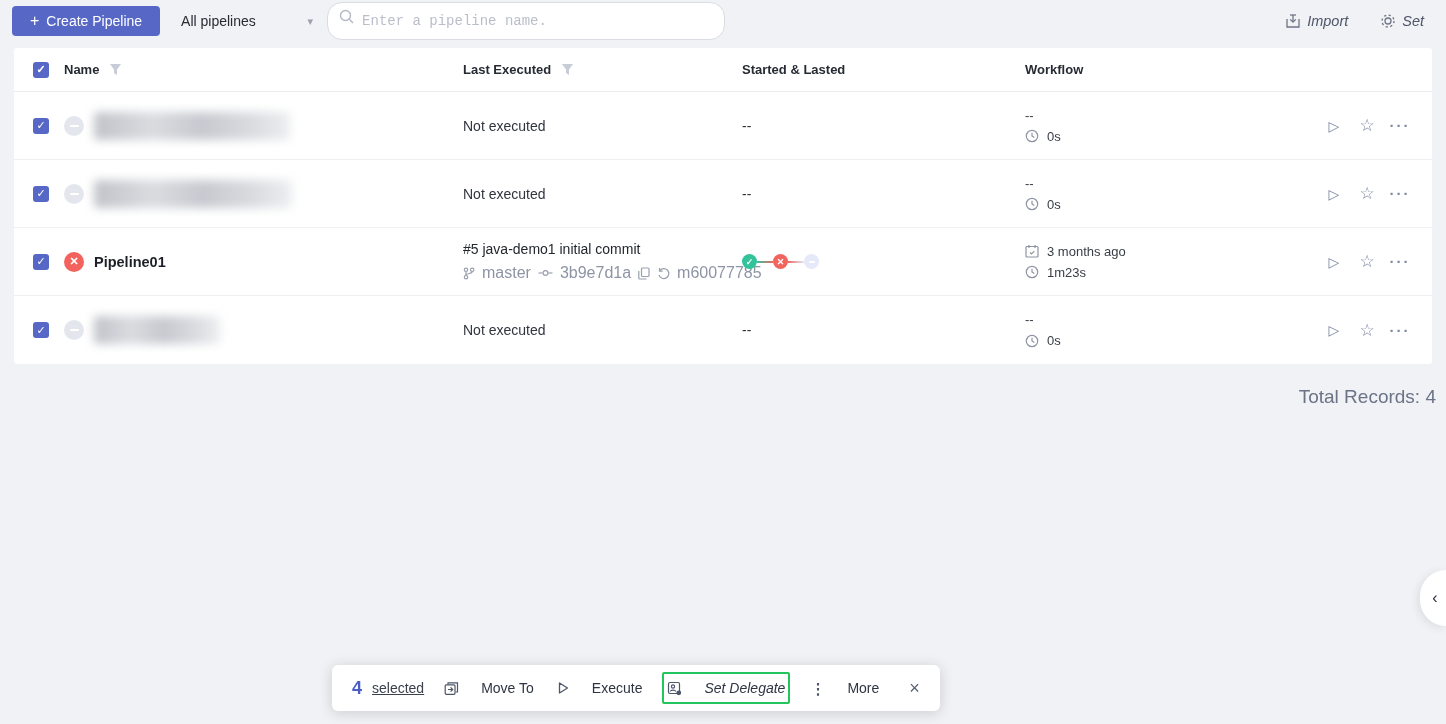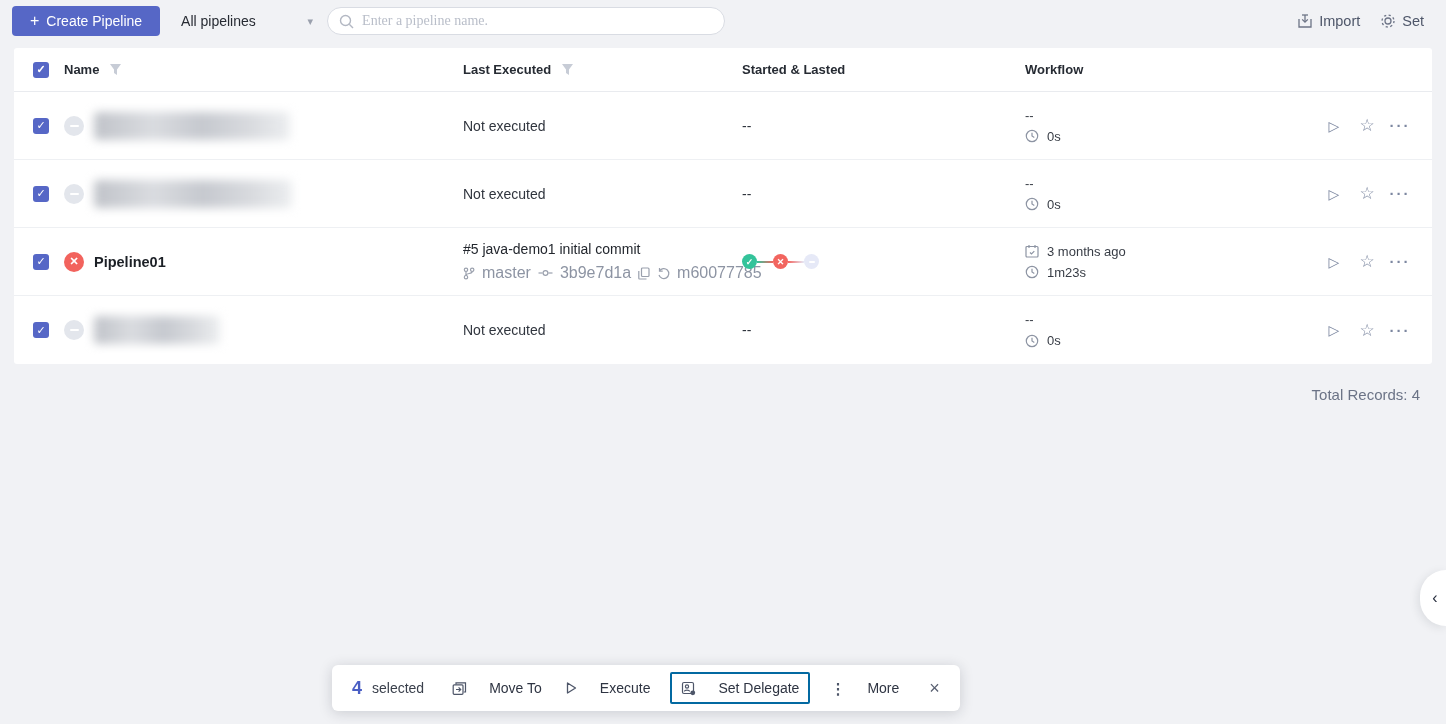--- a/index.html
+++ b/index.html
@@ -10,26 +10,26 @@
   .topbar { position:absolute; left:0; top:0; width:1446px; height:42px;
     display:flex; align-items:center; padding:0 22px 0 12px; }
   .btn-create { height:30px; padding:0 18px; background:#5667c6; color:#fff;
     border:none; border-radius:4px; font-size:14px; display:flex; align-items:center;
     gap:7px; cursor:pointer; font-family:inherit; }
   .btn-create .plus { font-size:16px; font-weight:400; line-height:1; }
   .dd { margin-left:21px; width:132px; display:flex; align-items:center;
     justify-content:space-between; font-size:14px; color:#272b33; cursor:pointer; }
   .dd .caret { color:#9aa0ad; font-size:11px; }
   .search { margin-left:14px; position:relative; }
-  .search input { width:398px; height:28px; border:1px solid #d9dce3; border-radius:15px;
+  .search input { width:398px; height:38px; border:1px solid #d9dce3; border-radius:15px;
     background:#fff; padding:0 12px 0 34px; font-size:14px; color:#333; outline:none;
-    font-family:Liberation Serif, serif; }
+    font-family:Liberation Mono, monospace; }
   .search input::placeholder { color:#b9bec9; }
   .search .mag { position:absolute; left:12px; top:7px; color:#b3b8c3; }
-  .top-right { margin-left:auto; display:flex; align-items:center; gap:20px; }
+  .top-right { margin-left:auto; display:flex; align-items:center; gap:32px;font-style:italic; }
   .top-link { display:flex; align-items:center; gap:6px; font-size:14.5px; color:#4e5669;
     cursor:pointer; }
   .top-link svg { color:#6d7486; }
 
   
   .card { position:absolute; left:14px; top:48px; width:1418px; height:316px;
     background:#fff; border-radius:3px; }
   .grid-row { display:grid; grid-template-columns:50px 399px 279px 283px 288px 119px;
     align-items:center; }
   .thead { height:44px; border-bottom:1px solid #e9ebef; font-size:13px; font-weight:bold;
@@ -66,32 +66,32 @@
   .wf-line.r2p { background:linear-gradient(90deg,#f2655f,#e6e9f7); }
   .started { display:flex; flex-direction:column; gap:6px; font-size:13px; color:#383d46; }
   .started .line { display:flex; align-items:center; gap:8px; }
   .started svg { color:#8d94a3; }
   .ops { display:flex; align-items:center; gap:15px; padding-left:12px; color:#7c87a0; }
   .op { cursor:pointer; display:flex; align-items:center; justify-content:center;
     width:18px; height:18px; }
   .op.star { font-size:17px; line-height:1; }
   .op.dots { font-size:15px; letter-spacing:2px; font-weight:bold; color:#7c87a0; }
 
-  .total { position:absolute; right:26px; top:386px; font-size:15px; color:#6b7386; }
+  .total { position:absolute; right:10px; top:386px; font-size:19px; color:#6b7386; }
 
   
   .bulkbar { position:absolute; left:332px; top:665px; height:46px; background:#fff;
     border-radius:6px; box-shadow:0 2px 14px rgba(30,36,50,.18); display:flex;
     align-items:center; padding:0 20px; gap:10px; }
   .sel-count { color:#4a5ec4; font-size:18px; font-weight:bold; }
-  .sel-label { font-size:14px; color:#3a404c; margin-right:12px; }
+  .sel-label { font-size:14px; color:#3a404c; margin-right:4px;text-decoration:underline; }
   .action { display:flex; align-items:center; gap:22px; font-size:14px; color:#2e3442;
     cursor:pointer; padding:6px 6px; }
   .action svg { color:#4e5669; }
-  .action.delegate { border:2px solid #0369a1; border-radius:2px; padding:6px 9px; margin:0 4px; }
+  .action.delegate { border:2px solid #22c55e; border-radius:2px; padding:6px 3px; margin:0 4px;font-style:italic; }
   .action .vdots { font-size:15px; font-weight:bold; color:#4e5669; line-height:1; }
   .bulk-close { margin-left:14px; font-size:18px; color:#5a6172; cursor:pointer; }
 
   
   .drawer { position:absolute; right:0; top:570px; width:26px; height:56px; background:#fff;
     border-radius:28px 0 0 28px; box-shadow:-2px 2px 10px rgba(30,36,50,.10);
     display:flex; align-items:center; justify-content:center; cursor:pointer; }
   .drawer span { font-size:16px; color:#2a3040; margin-left:4px; }
 </style>
 </head>

